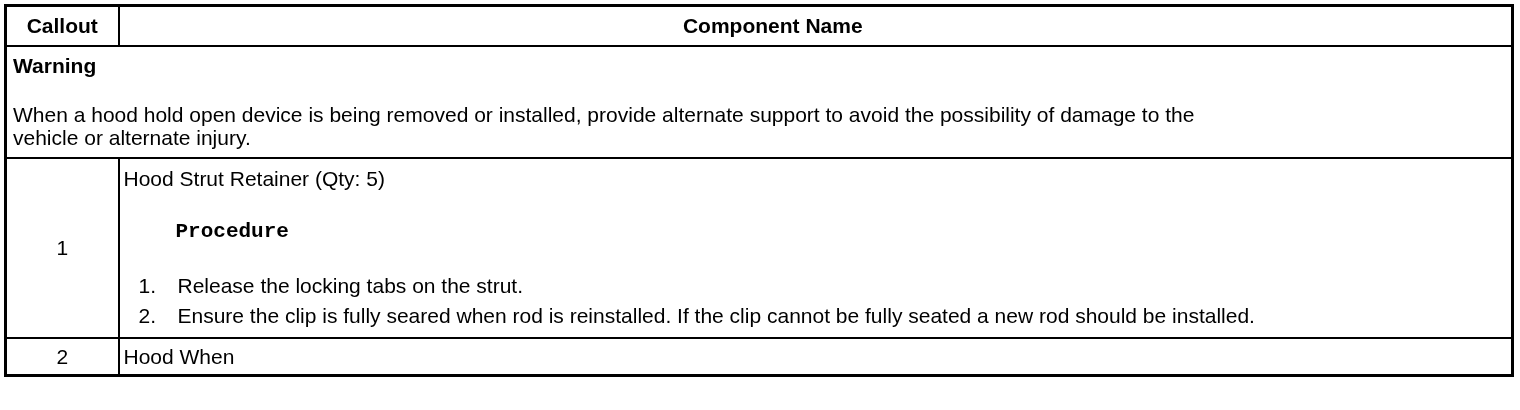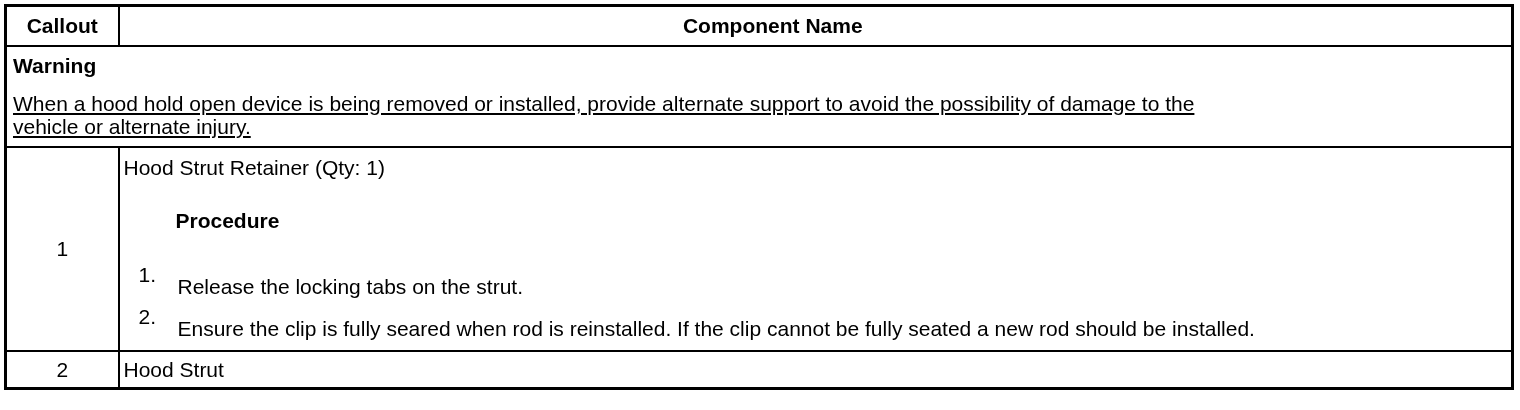--- a/index.html
+++ b/index.html
@@ -41,48 +41,49 @@
     font-weight: bold;
     text-align: center;
   }
   th.component-h { padding-right: 85px; text-align: center; }
   tr.warning-row td {
     height: 92px;
     vertical-align: top;
     padding: 7px 6px 8px 6px;
   }
   .warning-title { font-weight: bold; }
-  .warning-text { margin-top: 15px; max-width: 1460px; text-decoration: underline; }
+  .warning-text { margin-top: 26px; max-width: 1460px; }
   td.callout-cell {
     text-align: center;
     vertical-align: middle;
   }
   td.component-cell {
     vertical-align: middle;
     padding: 0 6px 0 4px;
   }
   tr.detail-row td {
     height: 180px;
     vertical-align: top;
   }
   tr.detail-row td.callout-cell { vertical-align: middle; }
   tr.detail-row td.component-cell { padding: 8px 6px 10px 4px; }
   .procedure-title {
     font-weight: bold;
     margin: 30px 0 0 52px;
+    font-family: Liberation Mono, monospace;
   }
   .steps { margin-top: 31px; }
   .step { display: flex; }
   .step + .step { margin-top: 7px; }
   .step-num {
     flex: 0 0 39px;
     margin-left: 15px;
     text-align: left;
   }
-  .step-text { white-space: nowrap; margin-top: 12px; }
+  .step-text { white-space: nowrap; }
   tr.simple-row td { height: 38px; }
 </style>
 </head>
 <body>
 
 <div class="page">
   <table class="callout-table">
     <colgroup>
       <col class="col-callout">
       <col class="col-component">
@@ -99,35 +100,35 @@
           <div class="warning-title">Warning</div>
           <div class="warning-text">
             <div class="warning-line">When a hood hold open device is being removed or installed, provide alternate support to avoid the possibility of damage to the</div>
             <div class="warning-line">vehicle or alternate injury.</div>
           </div>
         </td>
       </tr>
       <tr class="detail-row">
         <td class="callout-cell">1</td>
         <td class="component-cell">
-          <div class="component-name">Hood Strut Retainer (Qty: 1)</div>
+          <div class="component-name">Hood Strut Retainer (Qty: 5)</div>
           <div class="procedure-title">Procedure</div>
           <div class="steps">
             <div class="step">
               <span class="step-num">1.</span>
               <span class="step-text">Release the locking tabs on the strut.</span>
             </div>
             <div class="step">
               <span class="step-num">2.</span>
               <span class="step-text">Ensure the clip is fully seared when rod is reinstalled. If the clip cannot be fully seated a new rod should be installed.</span>
             </div>
           </div>
         </td>
       </tr>
       <tr class="simple-row">
         <td class="callout-cell">2</td>
         <td class="component-cell">
-          <div class="component-name">Hood Strut</div>
+          <div class="component-name">Hood When</div>
         </td>
       </tr>
     </tbody>
   </table>
 </div>
 
 </body></html>

